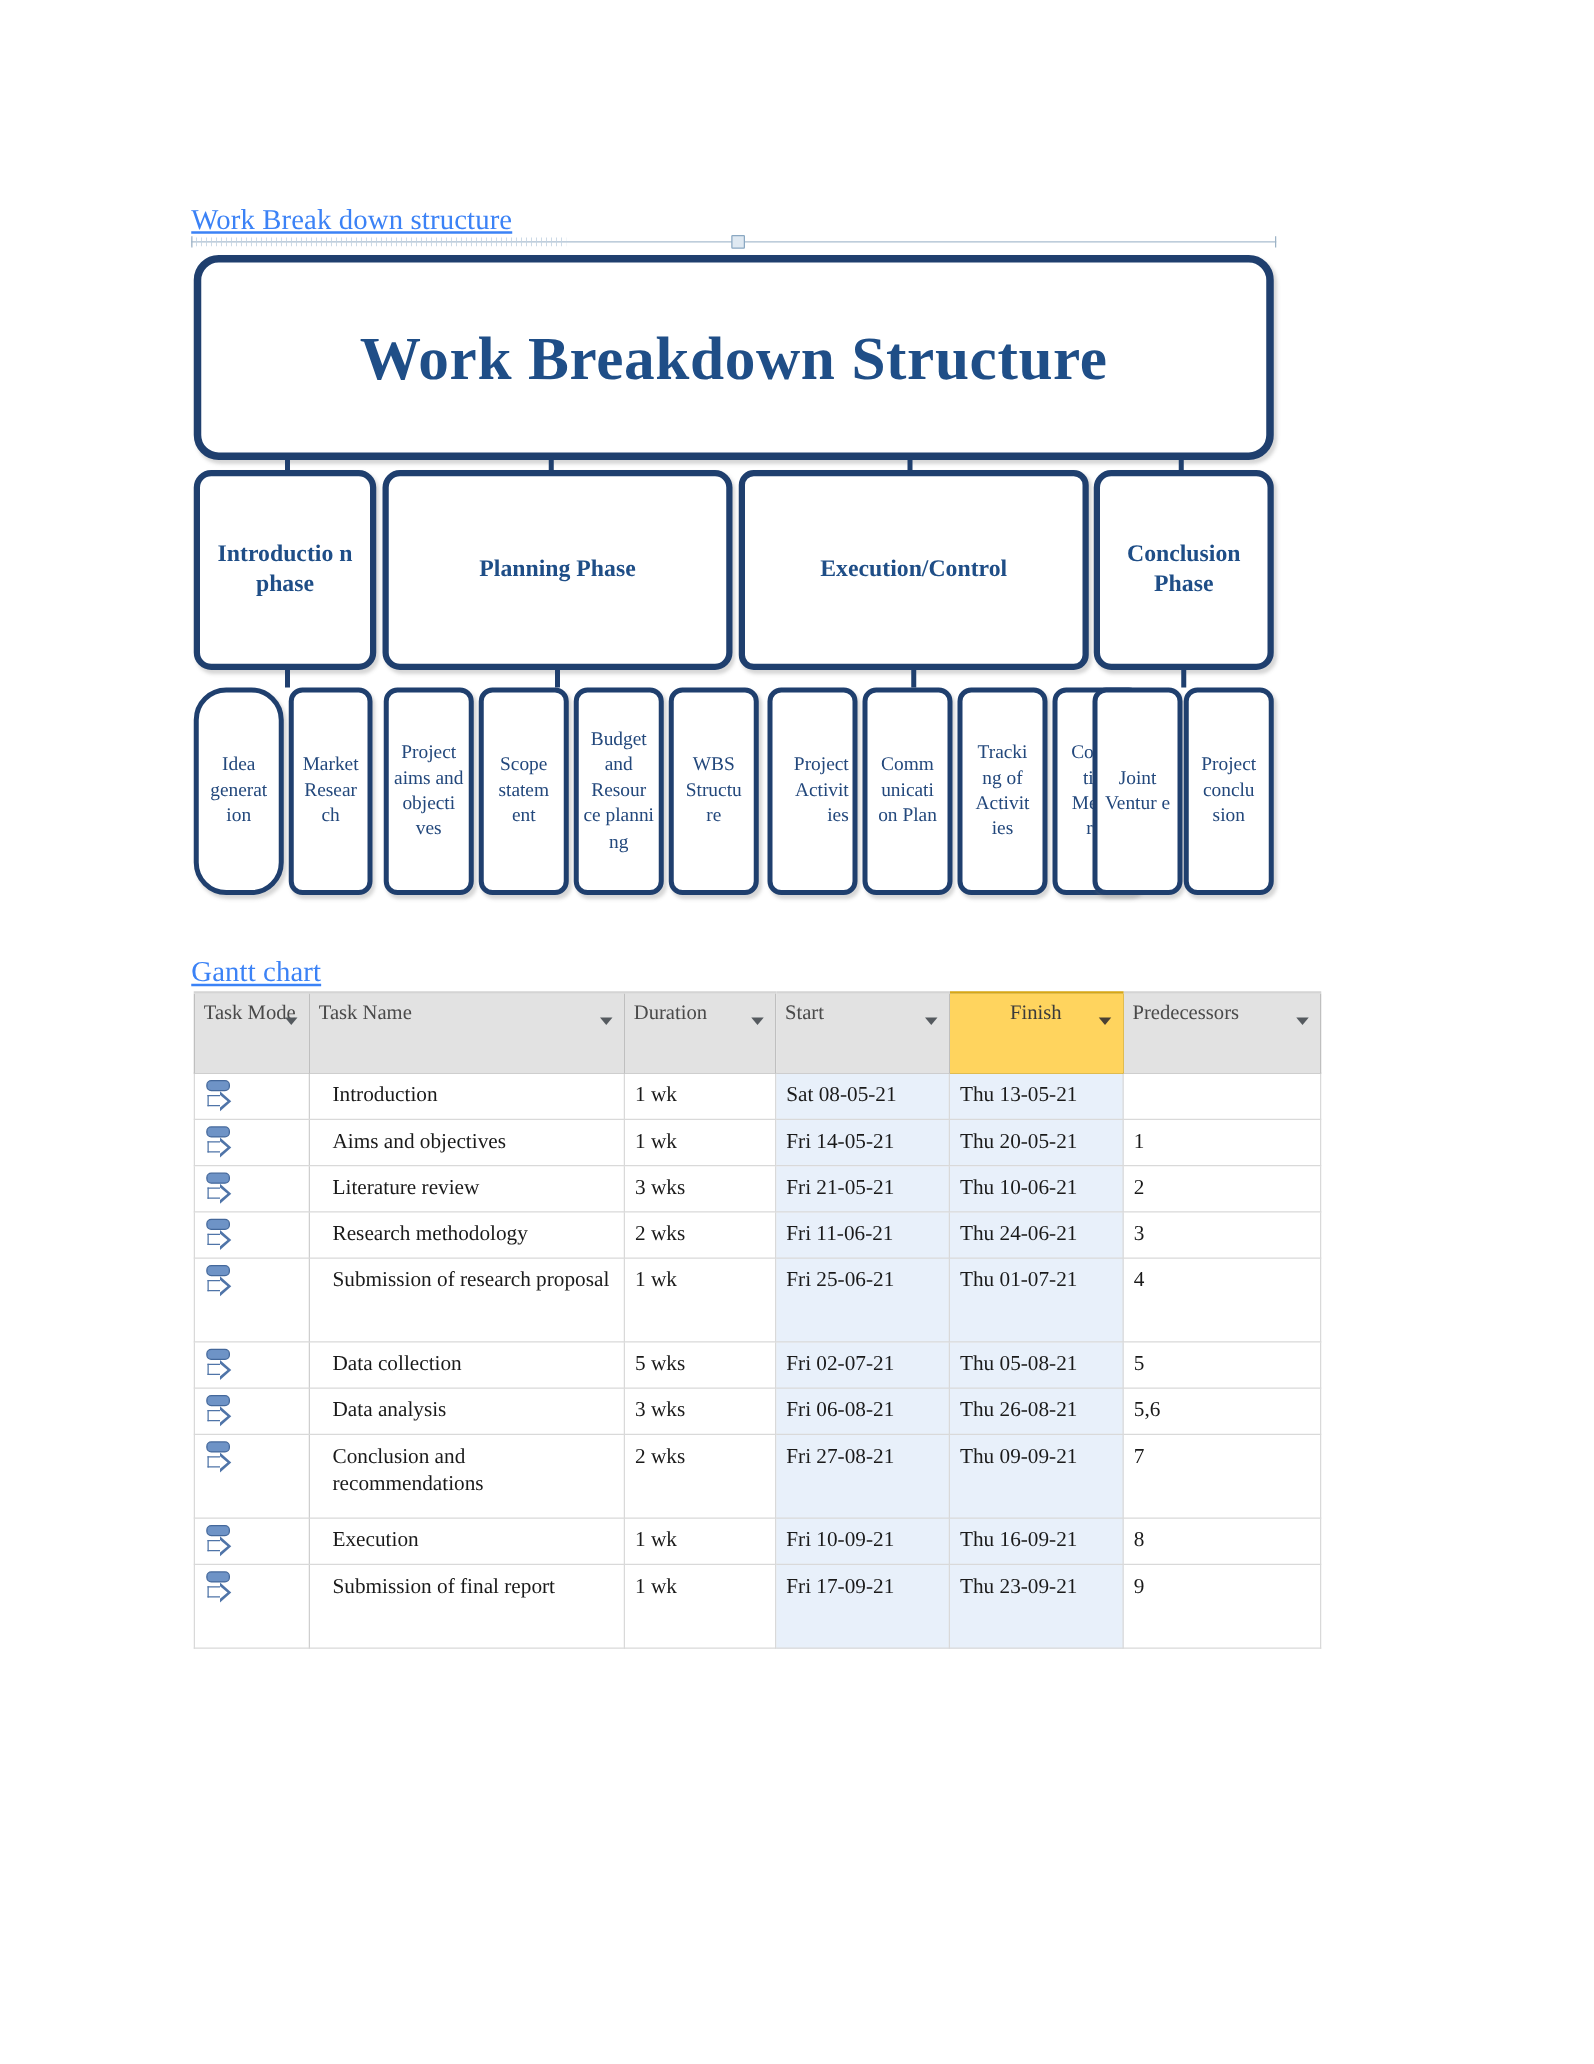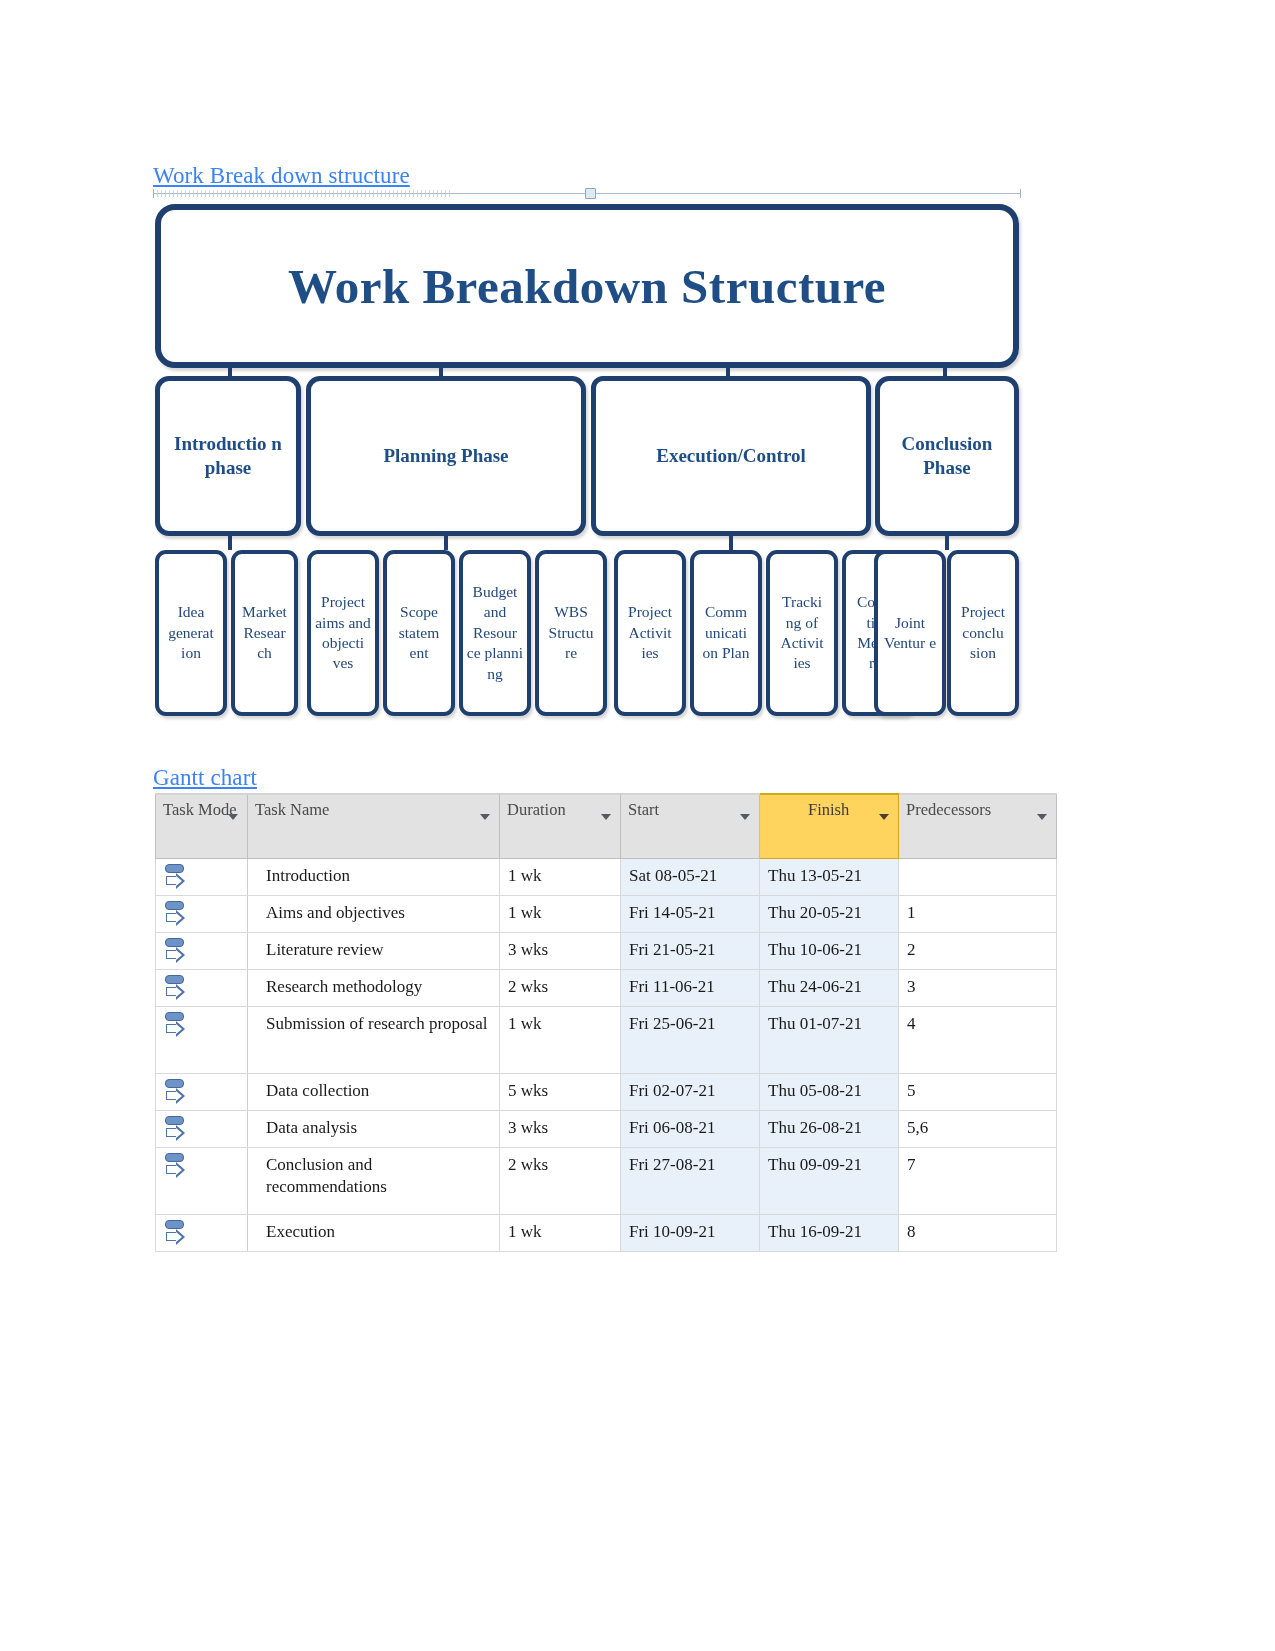--- a/index.html
+++ b/index.html
@@ -299,39 +299,39 @@
   </div>
   <div class="wbs-box phase-box" style="left:722px; width:144px;">
     <span>Conclusion Phase</span>
   </div>
 
   <div class="connector" style="left:75px;  top:348px; width:4px; height:14px;"></div>
   <div class="connector" style="left:291px; top:348px; width:4px; height:14px;"></div>
   <div class="connector" style="left:576px; top:348px; width:4px; height:14px;"></div>
   <div class="connector" style="left:792px; top:348px; width:4px; height:14px;"></div>
 
-  <div class="wbs-box leaf-box" style="left:2px;   width:72px;">
+  <div class="wbs-box leaf-box" style="left:2px;   width:72px;border-radius:26px;">
     <span class="leaf-label">Idea generat ion</span>
   </div>
   <div class="wbs-box leaf-box" style="left:78px;  width:67px;">
     <span class="leaf-label">Market Resear ch</span>
   </div>
   <div class="wbs-box leaf-box" style="left:154px; width:72px;">
     <span class="leaf-label">Project aims and objecti ves</span>
   </div>
   <div class="wbs-box leaf-box" style="left:230px; width:72px;">
     <span class="leaf-label">Scope statem ent</span>
   </div>
   <div class="wbs-box leaf-box" style="left:306px; width:72px;">
     <span class="leaf-label">Budget and Resour ce planni ng</span>
   </div>
   <div class="wbs-box leaf-box" style="left:382px; width:72px;">
     <span class="leaf-label">WBS Structu re</span>
   </div>
-  <div class="wbs-box leaf-box" style="left:461px; width:72px;">
+  <div class="wbs-box leaf-box" style="left:461px; width:72px;text-align:right;">
     <span class="leaf-label">Project Activit ies</span>
   </div>
   <div class="wbs-box leaf-box" style="left:537px; width:72px;">
     <span class="leaf-label">Comm unicati on Plan</span>
   </div>
   <div class="wbs-box leaf-box" style="left:613px; width:72px;">
     <span class="leaf-label">Tracki ng of Activit ies</span>
   </div>
   <div class="wbs-box leaf-box" style="left:689px; width:72px;">
     <span class="leaf-label">Correc tive Measu res</span>
@@ -522,15 +522,30 @@
           <span class="arrow-head-inner"></span>
         </span>
       </td>
       <td class="name-cell">Execution</td>
       <td>1 wk</td>
       <td class="date-cell">Fri 10-09-21</td>
       <td class="date-cell">Thu 16-09-21</td>
       <td>8</td>
     </tr>
 
+    <tr class="tall">
+      <td class="mode-cell">
+        <span class="task-mode-icon">
+          <span class="pin"></span>
+          <span class="arrow-body"></span>
+          <span class="arrow-head"></span>
+          <span class="arrow-head-inner"></span>
+        </span>
+      </td>
+      <td class="name-cell">Submission of final report</td>
+      <td>1 wk</td>
+      <td class="date-cell">Fri 17-09-21</td>
+      <td class="date-cell">Thu 23-09-21</td>
+      <td>9</td>
+    </tr>
 
   </tbody>
 </table>
 
 </body></html>

